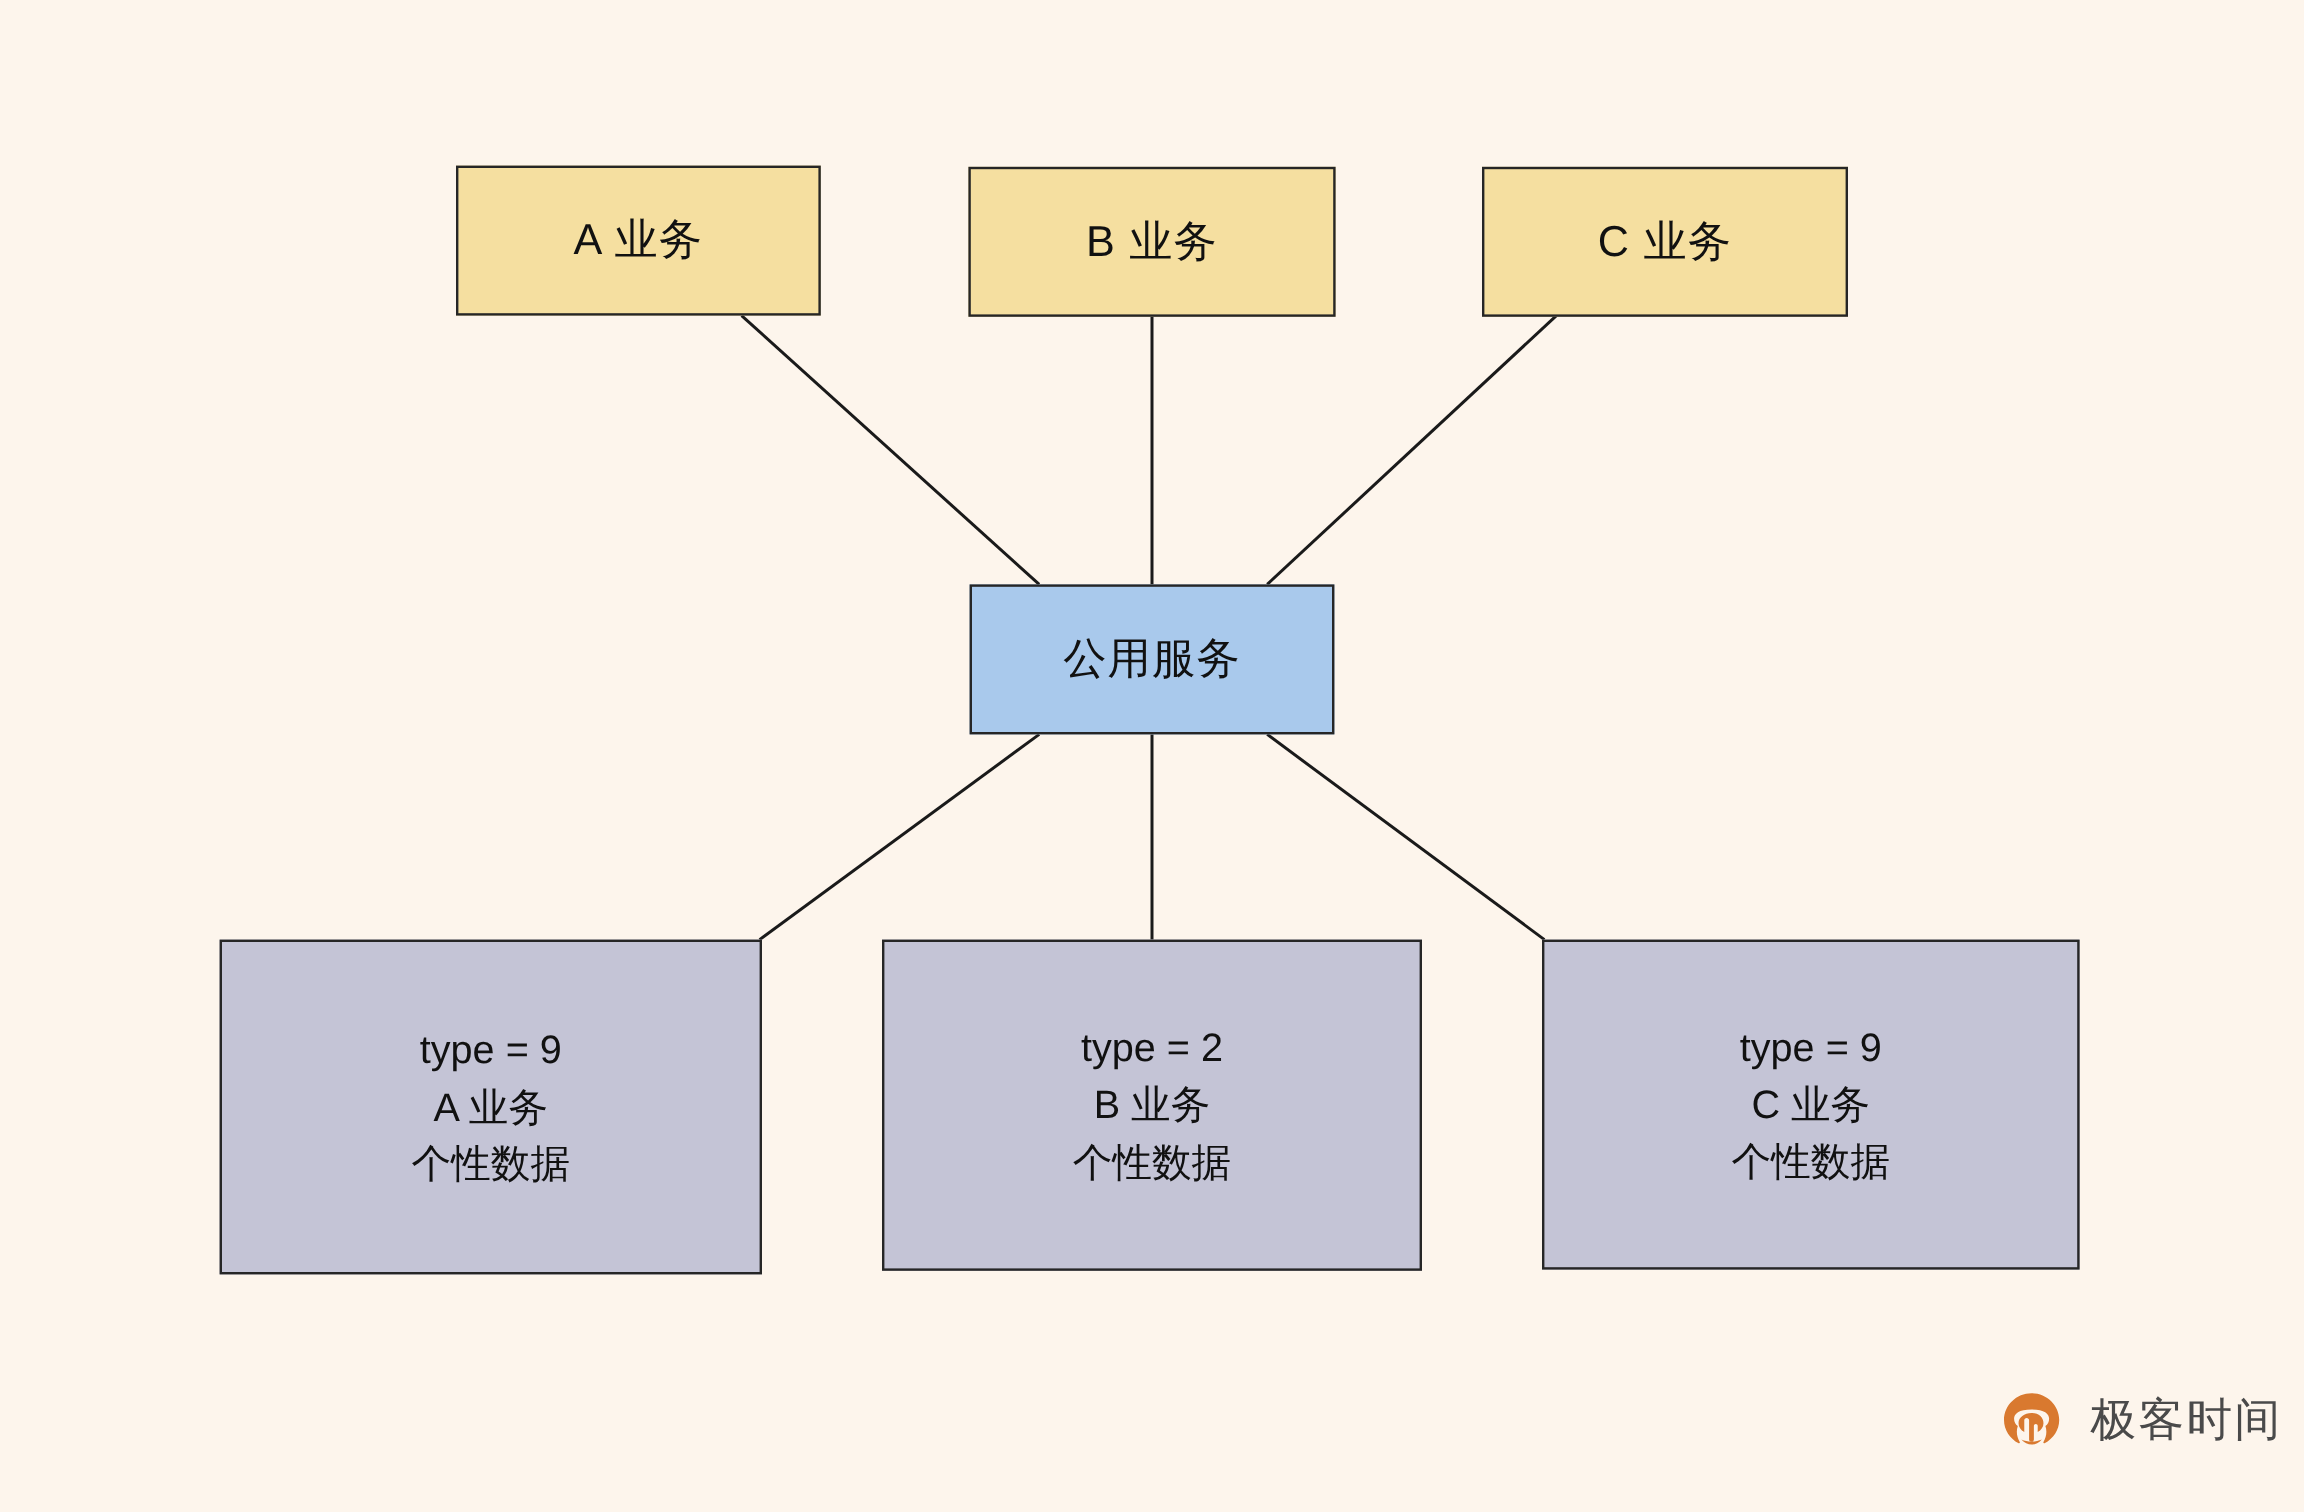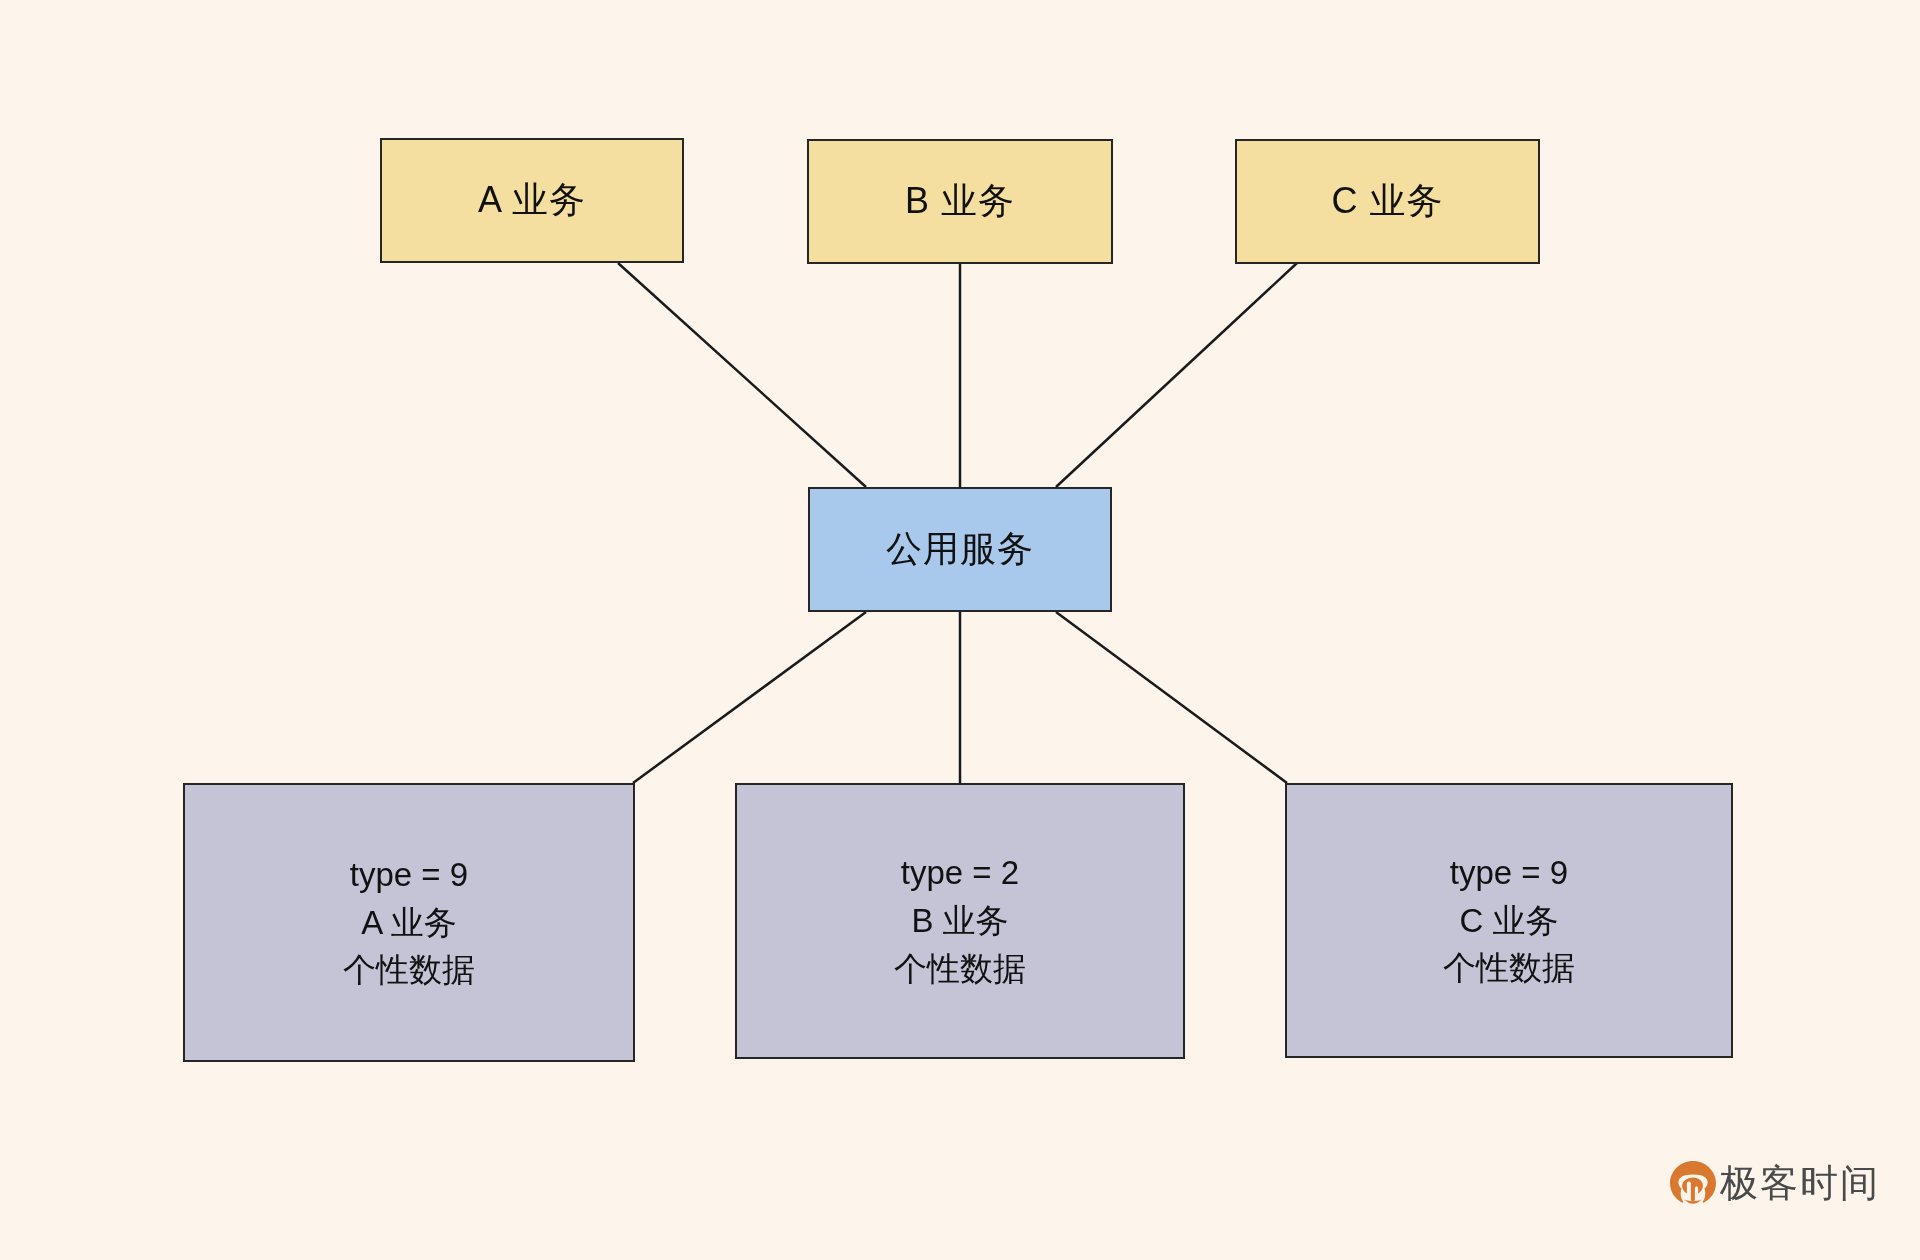--- a/index.html
+++ b/index.html
@@ -61,21 +61,21 @@
     white-space: pre;
   }
 
   
   #brand {
     position: absolute;
     left: 1668px;
     top: 1158px;
     display: flex;
     align-items: center;
-    gap: 2px;
+    gap: 24px;
   }
   #brand-mark {
     position: relative;
     width: 50px;
     height: 50px;
     flex: 0 0 auto;
   }
   #brand-text {
     font-size: 38px;
     color: #4a4a4a;

